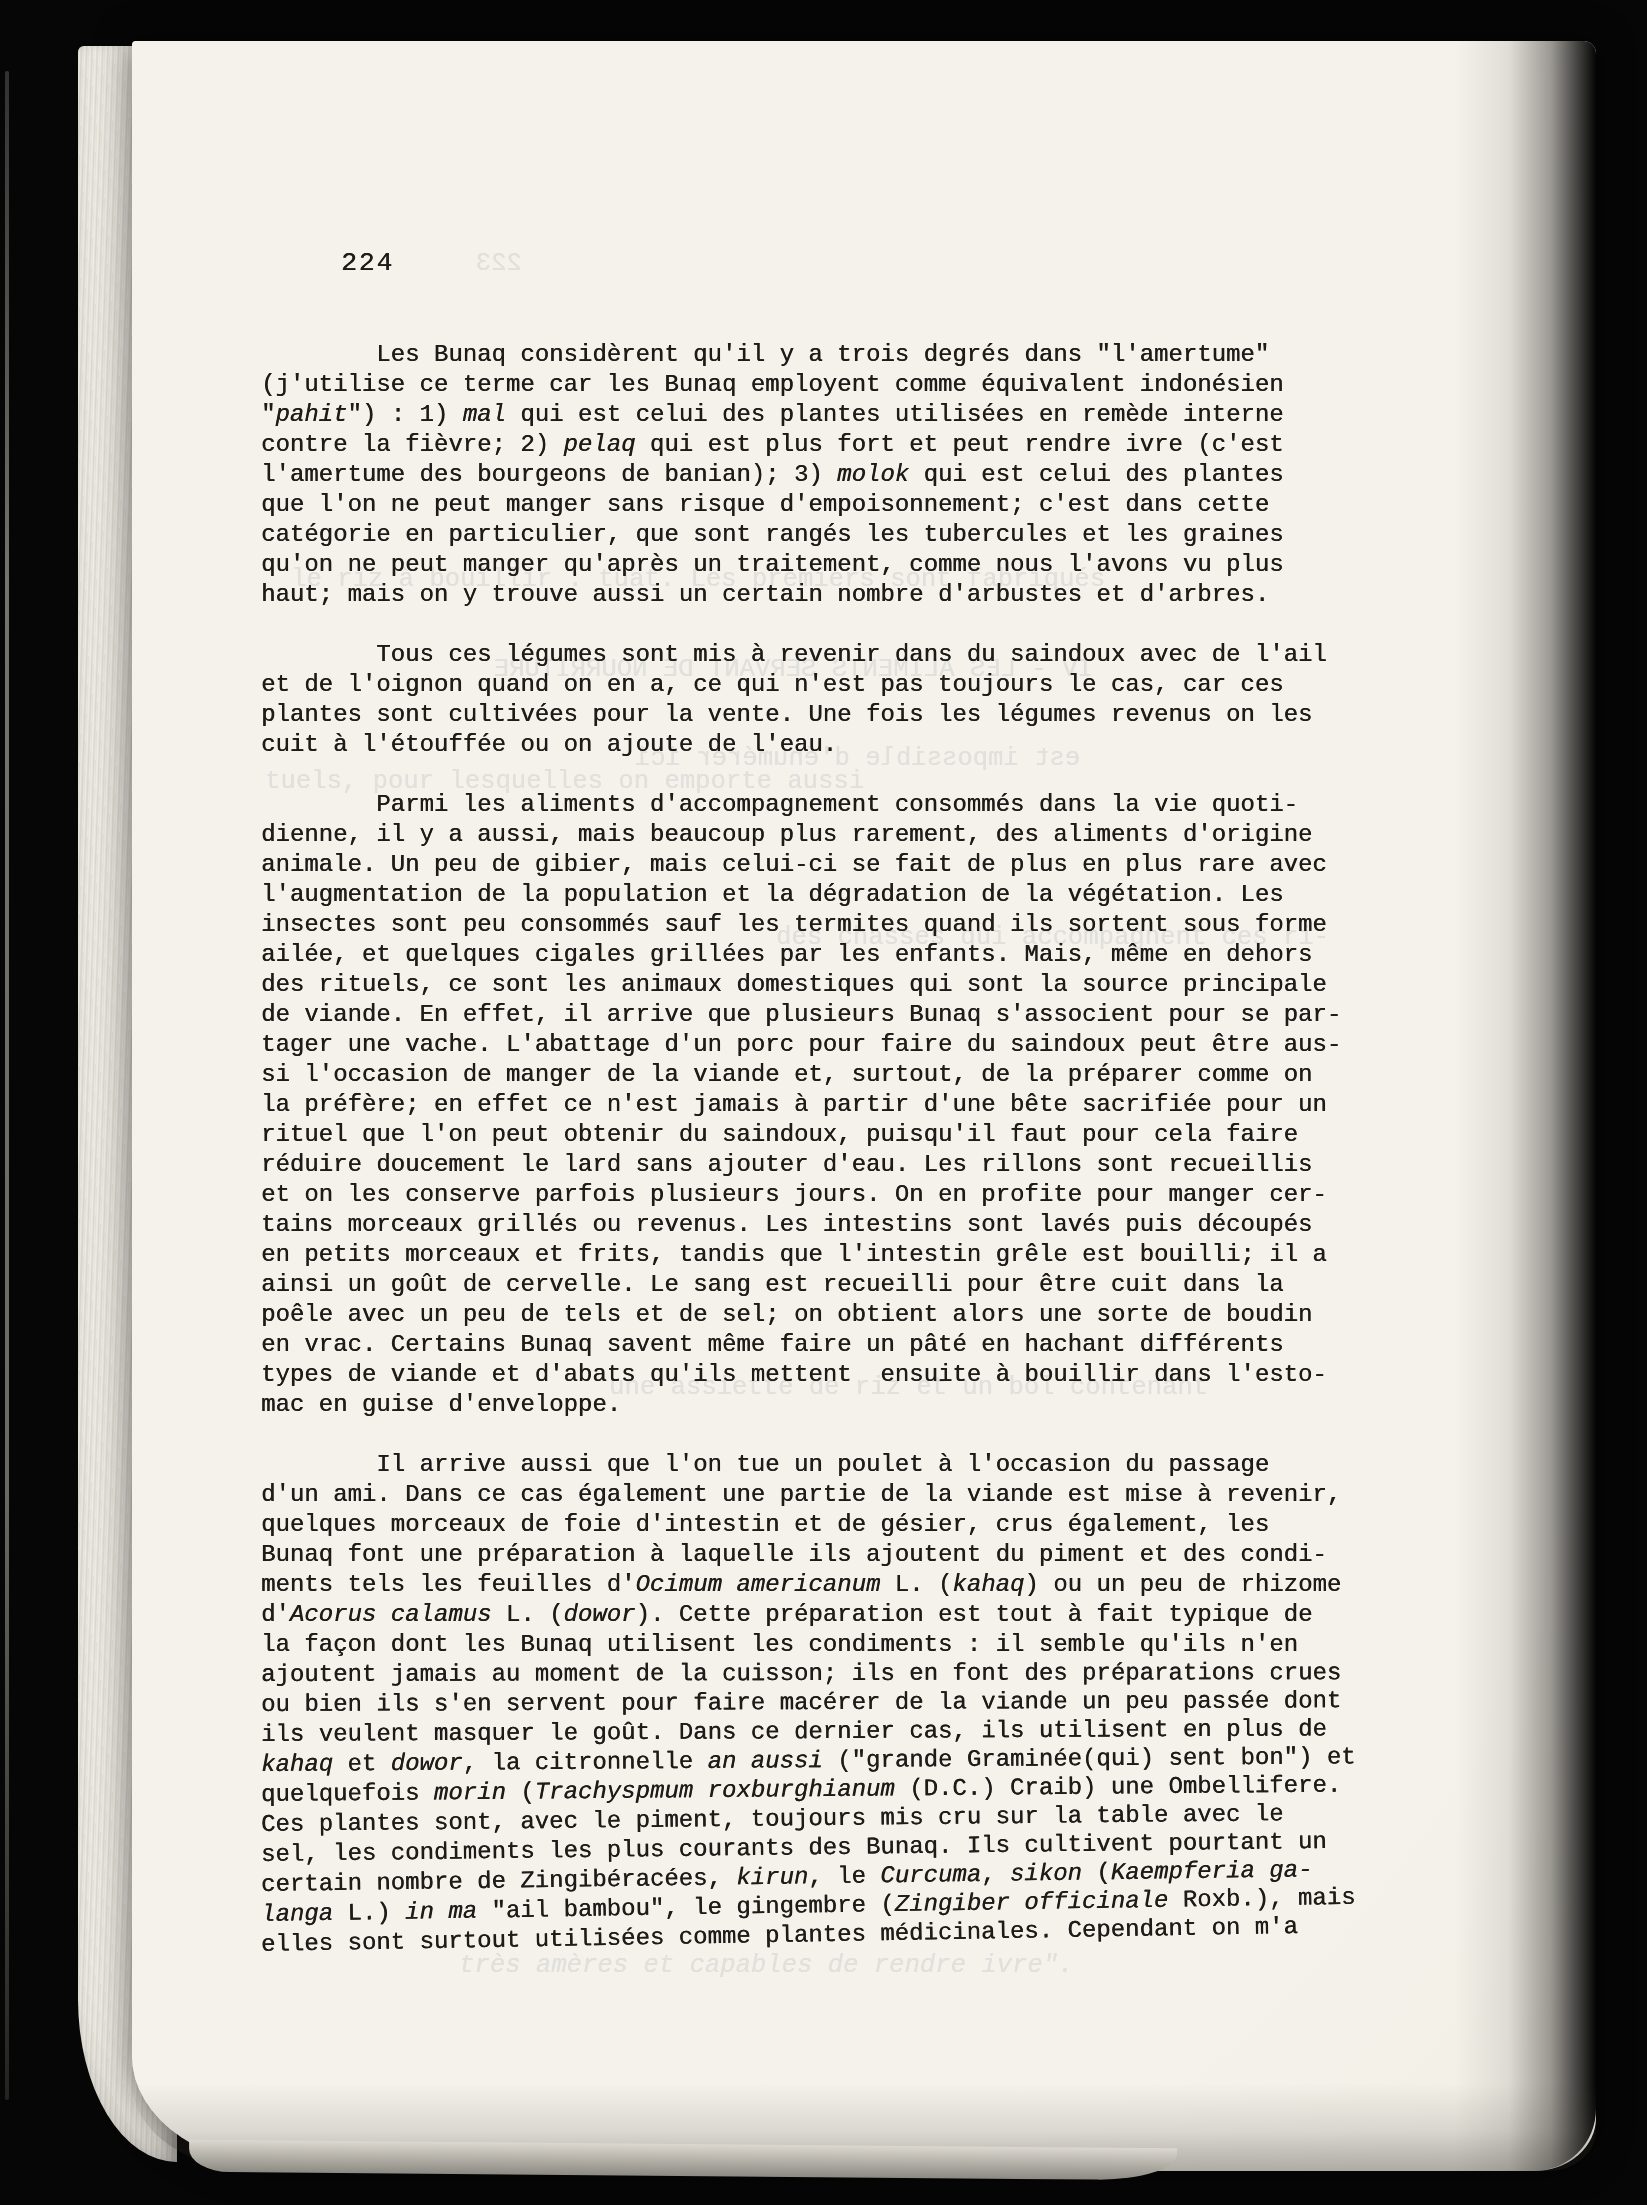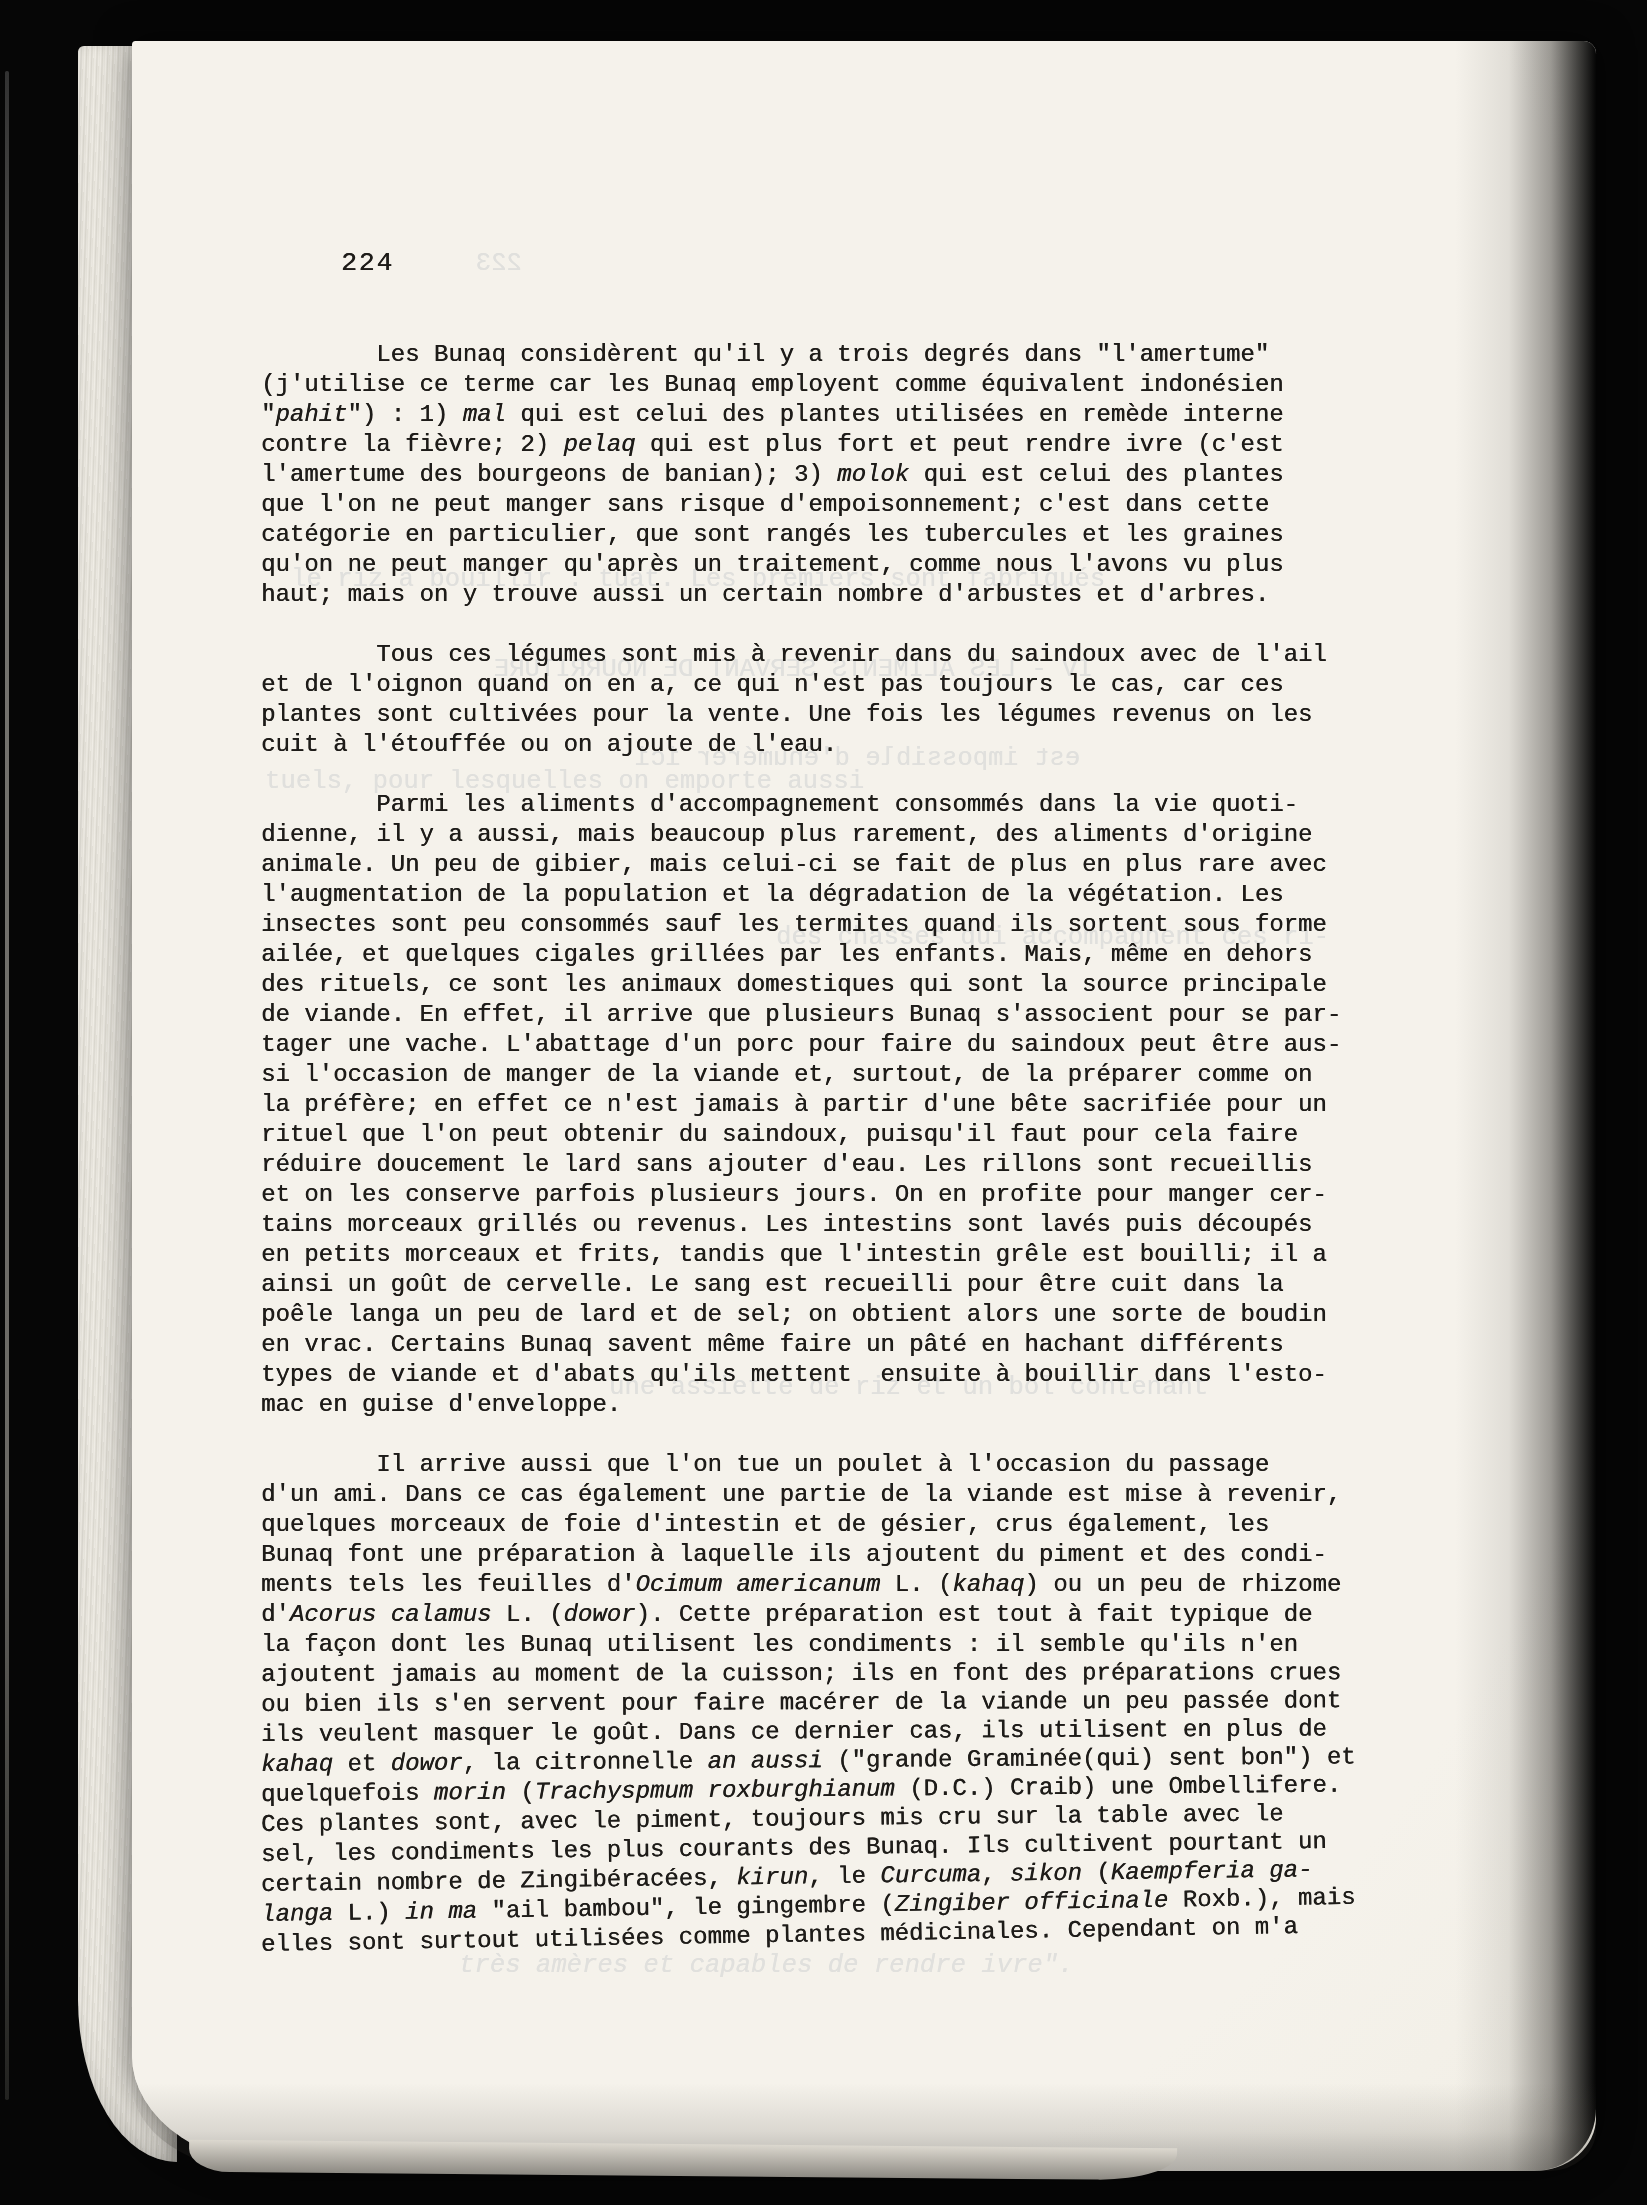--- a/index.html
+++ b/index.html
@@ -126,21 +126,21 @@
       <div class="line"><span>de viande. En effet, il arrive que plusieurs Bunaq s'associent pour se par-</span></div>
       <div class="line"><span>tager une vache. L'abattage d'un porc pour faire du saindoux peut être aus-</span></div>
       <div class="line"><span>si l'occasion de manger de la viande et, surtout, de la préparer comme on</span></div>
       <div class="line"><span>la préfère; en effet ce n'est jamais à partir d'une bête sacrifiée pour un</span></div>
       <div class="line"><span>rituel que l'on peut obtenir du saindoux, puisqu'il faut pour cela faire</span></div>
       <div class="line"><span>réduire doucement le lard sans ajouter d'eau. Les rillons sont recueillis</span></div>
       <div class="line"><span>et on les conserve parfois plusieurs jours. On en profite pour manger cer-</span></div>
       <div class="line"><span>tains morceaux grillés ou revenus. Les intestins sont lavés puis découpés</span></div>
       <div class="line"><span>en petits morceaux et frits, tandis que l'intestin grêle est bouilli; il a</span></div>
       <div class="line"><span>ainsi un goût de cervelle. Le sang est recueilli pour être cuit dans la</span></div>
-      <div class="line"><span>poêle langa un peu de lard et de sel; on obtient alors une sorte de boudin</span></div>
+      <div class="line"><span>poêle avec un peu de tels et de sel; on obtient alors une sorte de boudin</span></div>
       <div class="line"><span>en vrac. Certains Bunaq savent même faire un pâté en hachant différents</span></div>
       <div class="line"><span>types de viande et d'abats qu'ils mettent  ensuite à bouillir dans l'esto-</span></div>
       <div class="line"><span>mac en guise d'enveloppe.</span></div>
     </div>
     <div class="paragraph">
       <div class="line"><span>Il arrive aussi que l'on tue un poulet à l'occasion du passage</span></div>
       <div class="line"><span>d'un ami. Dans ce cas également une partie de la viande est mise à revenir,</span></div>
       <div class="line"><span>quelques morceaux de foie d'intestin et de gésier, crus également, les</span></div>
       <div class="line"><span>Bunaq font une préparation à laquelle ils ajoutent du piment et des condi-</span></div>
       <div class="line"><span>ments tels les feuilles d'</span><span class="it">Ocimum americanum</span><span> L. (</span><span class="it">kahaq</span><span>) ou un peu de rhizome</span></div>

